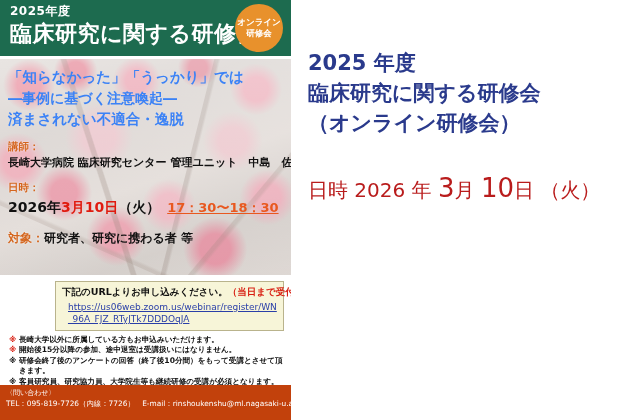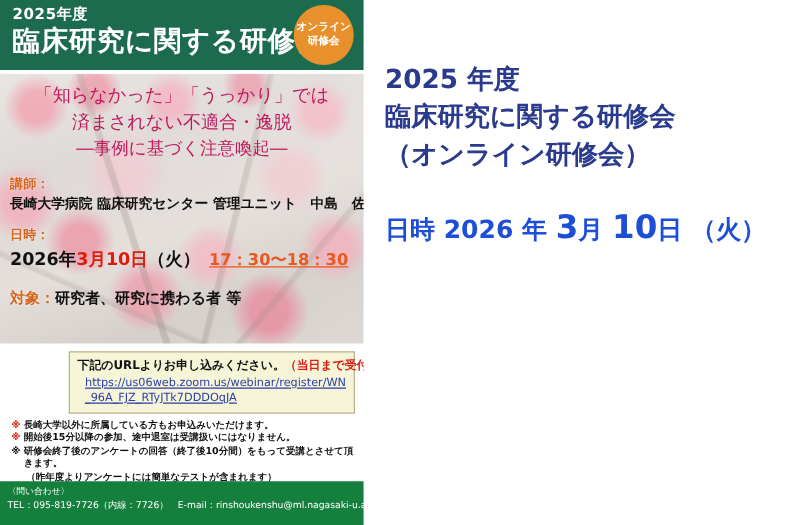--- a/index.html
+++ b/index.html
@@ -75,22 +75,22 @@
       linear-gradient(24deg, transparent 0 20%, rgba(128,104,92,.22) 20.3% 21.1%, transparent 22%),
       linear-gradient(130deg, transparent 0 78%, rgba(118,94,82,.22) 78.3% 79.2%, transparent 80%);
   }
   .photo-veil {
     position: absolute; inset: 0;
     background: linear-gradient(180deg, rgba(255,255,255,.42) 0%, rgba(255,255,255,.30) 40%, rgba(255,255,255,.22) 100%);
   }
   .photo-content { position: relative; padding: 8px 8px 0 8px; }
 
   .ptitle {
-    color: #be185d; font-weight: normal; font-size: 14.5px;
-    line-height: 21px; text-align: center; white-space: nowrap;
+    color: #3b82f6; font-weight: bold; font-size: 14.5px;
+    line-height: 21px; text-align: left; white-space: nowrap;
   }
   .ptitle.l3 { font-size: 14px; }
 
   .label-orange {
     color: #d4661f; font-weight: bold; font-size: 10.5px;
     margin-top: 10px; text-shadow: 0 0 2px rgba(255,255,255,.9);
   }
   .lecturer-line {
     color: #111111; font-weight: bold; font-size: 11px;
     margin-top: 1px; white-space: nowrap;
@@ -134,38 +134,38 @@
   .note-row { display: flex; font-size: 7.6px; line-height: 10.4px; color: #111111; font-weight: bold; }
   .note-row .ast { color: #d81f12; width: 12px; flex: none; padding-left: 2px; }
   .note-row.dark .ast { color: #111111; }
   .note-row .txt { flex: 1; }
   .note-row .txt.ul { text-decoration: underline; }
   .note-sub { font-size: 7.6px; line-height: 10.4px; color: #111111; font-weight: bold; padding-left: 14px; }
 
   
   .poster-footer {
     position: absolute; left: 0; bottom: 0; width: 100%; height: 35px;
-    background: #15803d; color: #ffffff; padding: 4px 0 0 6px;
+    background: #c2410c; color: #ffffff; padding: 4px 0 0 6px;
   }
   .ft-line { font-size: 7.4px; line-height: 9.6px; white-space: nowrap; }
   .ft-line.a { font-size: 7px; }
 
   
   .right {
     position: absolute; left: 300px; top: 0; width: 340px; height: 420px;
     background: #ffffff; padding: 48px 0 0 8px;
   }
   .r-title {
     color: #2a3a8c; font-weight: bold; font-size: 21px;
     line-height: 30px; white-space: nowrap;
   }
   .r-dt { margin-top: 30px; }
   .r-dt-line1 {
-    color: #1d4ed8; font-weight: bold; font-size: 20px;
-    line-height: 28px; white-space: nowrap;
+    color: #b91c1c; font-weight: normal; font-size: 20px;
+    line-height: 40px; white-space: nowrap;
   }
   .r-dt-line1 .big { font-size: 26px; }
   .r-dt-line2 {
     color: #ff0000; font-weight: bold; font-size: 20px;
     line-height: 28px; white-space: nowrap; padding-left: 26px;
   }
 </style>
 </head>
 <body>
 
@@ -182,22 +182,22 @@
       </div>
     </div>
     <div class="hdr-rule"></div>
 
     <div class="photo-area">
       <div class="photo-bg"></div>
       <div class="photo-veil"></div>
 
       <div class="photo-content">
         <div class="ptitle">「知らなかった」「うっかり」では</div>
+        <div class="ptitle l3">―事例に基づく注意喚起―</div>
         <div class="ptitle">済まされない不適合・逸脱</div>
-        <div class="ptitle l3">―事例に基づく注意喚起―</div>
 
         <div class="label-orange">講師：</div>
         <div class="lecturer-line">長崎大学病院 臨床研究センター 管理ユニット　中島　佐和子</div>
 
         <div class="dt-label">日時：</div>
         <div class="dt-line">
           <span class="dt-date">2026年</span><span class="dt-m">3月10日</span><span class="dt-date">（火）</span><span class="dt-time">17：30〜18：30</span>
         </div>
 
         <div class="target-line">
@@ -220,21 +220,20 @@
           <span class="txt">長崎大学以外に所属している方もお申込みいただけます。</span>
         </div>
         <div class="note-row">
           <span class="ast">※</span>
           <span class="txt">開始後15分以降の参加、途中退室は受講扱いにはなりません。</span>
         </div>
         <div class="note-row dark">
           <span class="ast">※</span>
           <span class="txt">研修会終了後のアンケートの回答（終了後10分間）をもって受講とさせて頂きます。</span>
         </div>
-        <div class="note-sub">（昨年度よりアンケートには簡単なテストが含まれます）</div>
         <div class="note-row dark">
           <span class="ast">※</span>
           <span class="txt ul">客員研究員、研究協力員、大学院生等も継続研修の受講が必須となります。</span>
         </div>
         <div class="note-row dark">
           <span class="ast">※</span>
           <span class="txt">研修会当日の問い合わせは、電話のみとさせていただきます。</span>
         </div>
       </div>
     </div>

